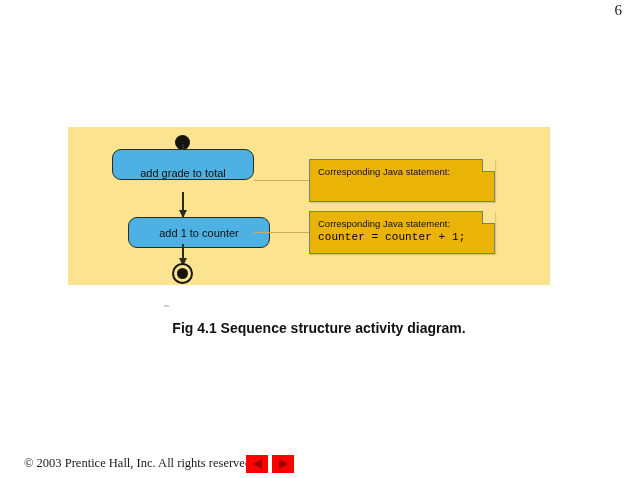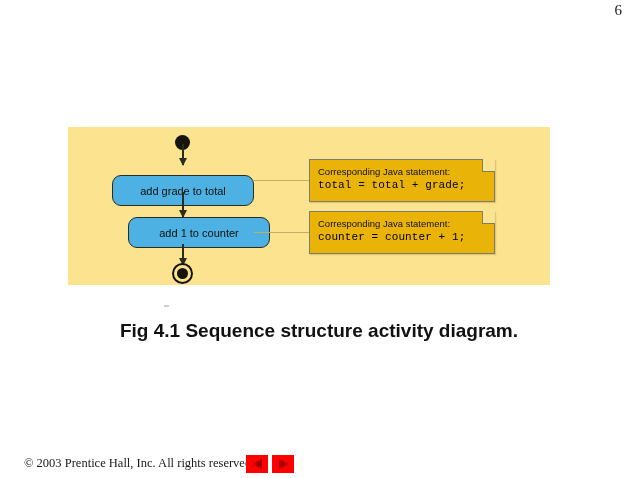--- a/index.html
+++ b/index.html
@@ -77,21 +77,21 @@
     left:44px;
     width:142px; height:31px;
     background:#4db1e4;
     border:1px solid #2b2b20;
     border-radius:9px;
     display:flex; align-items:center; justify-content:center;
     font-family:"Liberation Sans", sans-serif;
     font-size:11px;
     color:#10100a;
   }
-  .action-1{ top:48px; }
+  .action-1{ top:22px;align-items:flex-end; }
   .action-2{ top:90px;margin-left:16px; }
 
   
   .note-connector{
     position:absolute;
     height:1px;
     background:#c9ab62;
     left:186px;
     width:55px;
   }
@@ -135,21 +135,21 @@
   }
 
   
   .figure-caption{
     position:absolute;
     left:0; top:320px;
     width:638px;
     text-align:center;
     font-family:"Liberation Sans", sans-serif;
     font-weight:bold;
-    font-size:19px;
+    font-size:14px;
     color:#111111;
   }
   .caption-artifact{
     position:absolute;
     left:164px; top:305px;
     width:5px; height:2px;
     background:#cfcfcf;
   }
 
   
@@ -198,21 +198,20 @@
 
   <div class="action-state action-1">
     <span>add grade to total</span>
   </div>
 
   <div class="note-connector connector-1"></div>
 
   <div class="uml-note note-1">
     <div class="fold"></div>
     <div class="note-label">Corresponding Java statement:</div>
-    <div class="note-code">total = total + grade;</div>
   </div>
 
   <div class="flow-arrow arrow-2"></div>
 
   <div class="action-state action-2">
     <span>add 1 to counter</span>
   </div>
 
   <div class="note-connector connector-2"></div>
 

